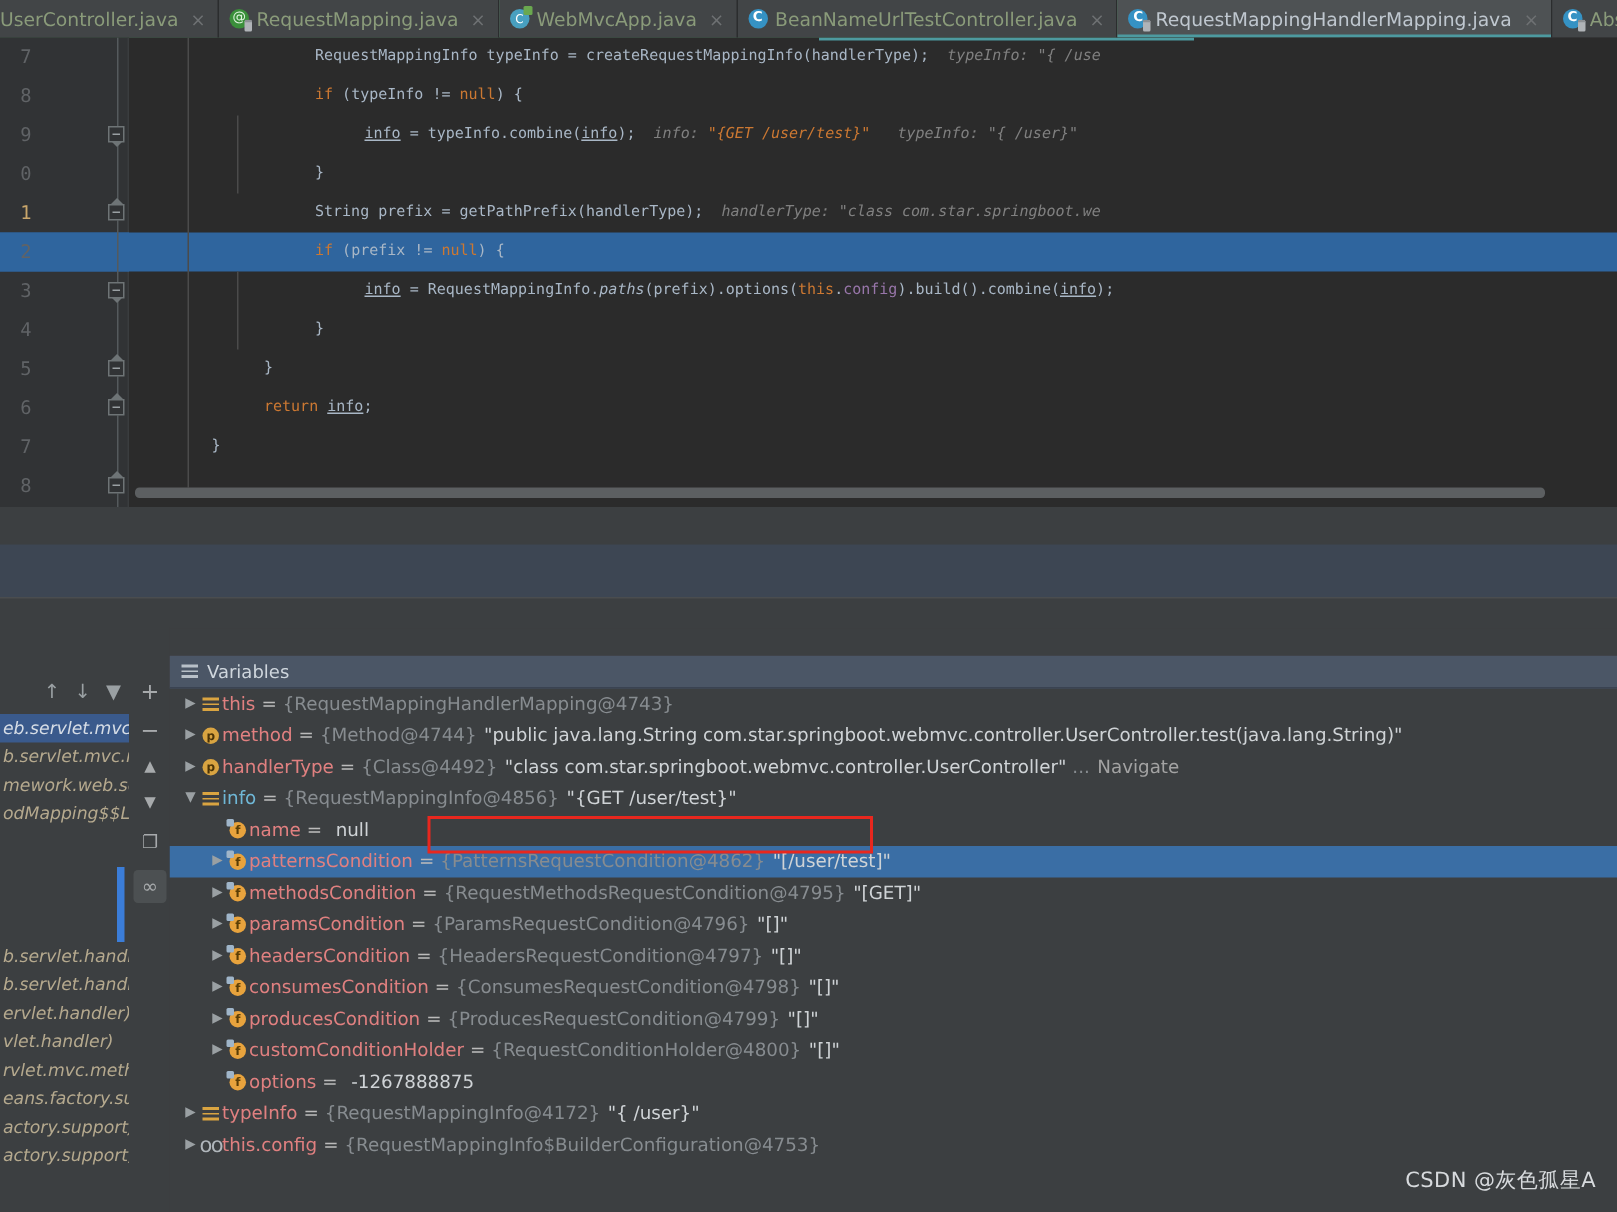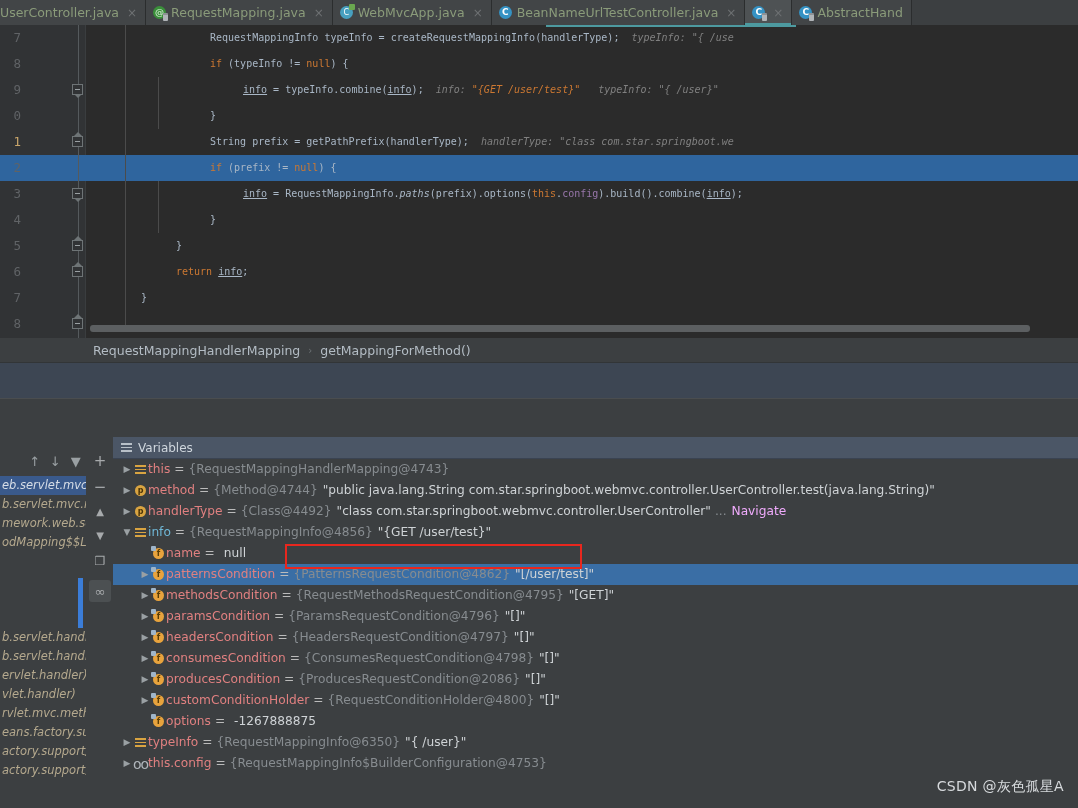--- a/index.html
+++ b/index.html
@@ -254,21 +254,21 @@
   }
   .i-glasses {
     position:absolute; left:0px; top:7px; width:15px; height:8px;
     color:#b0b6bb; font-size:14px; line-height:8px; letter-spacing:-1px;
   }
   .vname { color: #e08080; margin-right: 0; }
   .vname.blue { color: #6fb7d6; }
   .veq { color: #bbbbbb; margin: 0 4px; }
   .vref { color: #878c90; }
   .vstr { color: #cfd3d6; margin-left: 5px; }
-  .vnav { color: #f0abfc; margin-left: 5px; }
+  .vnav { color: #a3a3a3; margin-left: 5px; }
   .vdots { color: #878c90; margin-left: 4px; }
 
   .redbox {
     position: absolute; border: 2px solid #e8271e; box-sizing: border-box;
     pointer-events: none;
   }
 
   
   .watermark {
     position: absolute; right: 14px; bottom: 12px;
@@ -296,20 +296,21 @@
       <span class="lbl">WebMvcApp.java</span>
       <span class="x">×</span>
     </div>
     <div class="tab dim">
       <span class="ic ic-c">C</span>
       <span class="lbl">BeanNameUrlTestController.java</span>
       <span class="x">×</span>
     </div>
     <div class="tab active">
       <span class="ic ic-c lockbadge">C</span>
+      <span class="lbl">RequestMappingHandlerMapping.java</span>
       <span class="x">×</span>
     </div>
     <div class="tab dim">
       <span class="ic ic-c lockbadge">C</span>
       <span class="lbl">AbstractHand</span>
     </div>
   </div>
 
   <div class="editor">
     <div class="editor-topmark"></div>
@@ -343,25 +344,20 @@
     <div class="fold up" style="top:293px;"></div>
 
     <div class="indentguide" style="left:125px; top:0; height:300px;"></div>
     <div class="indentguide" style="left:158px; top:52px; height:52px;"></div>
     <div class="indentguide" style="left:158px; top:156px; height:52px;"></div>
 
     <div class="code" id="codearea"><div class="cl" style="top: 0px; left: 124px;"><span>RequestMappingInfo typeInfo = </span><span>createRequestMappingInfo</span><span>(handlerType);</span><span class="hint">  typeInfo: "{ /use</span></div><div class="cl" style="top: 26px; left: 124px;"><span class="kw">if</span><span> (typeInfo != </span><span class="kw">null</span><span>) {</span></div><div class="cl" style="top: 52px; left: 157px;"><span class="und">info</span><span> = typeInfo.combine(</span><span class="und">info</span><span>);</span><span class="hint">  info: <span class="hintval">"{GET /user/test}"</span>   typeInfo: "{ /user}"</span></div><div class="cl" style="top: 78px; left: 124px;"><span>}</span></div><div class="cl" style="top: 104px; left: 124px;"><span>String prefix = getPathPrefix(handlerType);</span><span class="hint">  handlerType: "class com.star.springboot.we</span></div><div class="cl" style="top: 130px; left: 124px;"><span class="kw">if</span><span> (prefix != </span><span class="kw">null</span><span>) {</span></div><div class="cl" style="top: 156px; left: 157px;"><span class="und">info</span><span> = RequestMappingInfo.</span><span class="ital">paths</span><span>(prefix).options(</span><span class="kw">this</span><span>.</span><span class="fld">config</span><span>).build().combine(</span><span class="und">info</span><span>);</span></div><div class="cl" style="top: 182px; left: 124px;"><span>}</span></div><div class="cl" style="top: 208px; left: 90px;"><span>}</span></div><div class="cl" style="top: 234px; left: 90px;"><span class="kw">return</span><span> </span><span class="und">info</span><span>;</span></div><div class="cl" style="top: 260px; left: 55px;"><span>}</span></div><div class="cl" style="top: 286px; left: 0px;"></div></div>
     <div class="scroll-h"></div>
   </div>
 
-  <div class="breadcrumb">
-    <span class="crumb">RequestMappingHandlerMapping</span>
-    <span class="crumb-sep">›</span>
-    <span class="crumb">getMappingForMethod()</span>
-  </div>
 
   <div class="band-blue"></div>
   <div class="band-dark"></div>
 
   <div class="stackpanel">
     <div class="stack-toolbar">
       <div class="tbtn" style="width:26px;"></div>
       <div class="tbtn">↑</div>
       <div class="tbtn">↓</div>
       <div class="tbtn">▼</div>
@@ -515,21 +511,21 @@
           <span class="vref">{ConsumesRequestCondition@4798}</span>
           <span class="vstr">"[]"</span>
         </div>
         <div class="vrow" style="padding-left: 26px;">
           <span class="arrow">▶</span>
           <span class="vicon">
             <span class="i-field">f</span>
           </span>
           <span class="vname">producesCondition</span>
           <span class="veq">=</span>
-          <span class="vref">{ProducesRequestCondition@2086}</span>
+          <span class="vref">{ProducesRequestCondition@4799}</span>
           <span class="vstr">"[]"</span>
         </div>
         <div class="vrow" style="padding-left: 26px;">
           <span class="arrow">▶</span>
           <span class="vicon">
             <span class="i-field">f</span>
           </span>
           <span class="vname">customConditionHolder</span>
           <span class="veq">=</span>
           <span class="vref">{RequestConditionHolder@4800}</span>
@@ -548,21 +544,21 @@
           <span class="arrow">▶</span>
           <span class="vicon">
             <span class="i-stack">
               <i></i>
               <i></i>
               <i></i>
             </span>
           </span>
           <span class="vname">typeInfo</span>
           <span class="veq">=</span>
-          <span class="vref">{RequestMappingInfo@6350}</span>
+          <span class="vref">{RequestMappingInfo@4172}</span>
           <span class="vstr">"{ /user}"</span>
         </div>
         <div class="vrow" style="padding-left: 8px;">
           <span class="arrow">▶</span>
           <span class="vicon">
             <span class="i-glasses">oo</span>
           </span>
           <span class="vname">this.config</span>
           <span class="veq">=</span>
           <span class="vref">{RequestMappingInfo$BuilderConfiguration@4753}</span>

